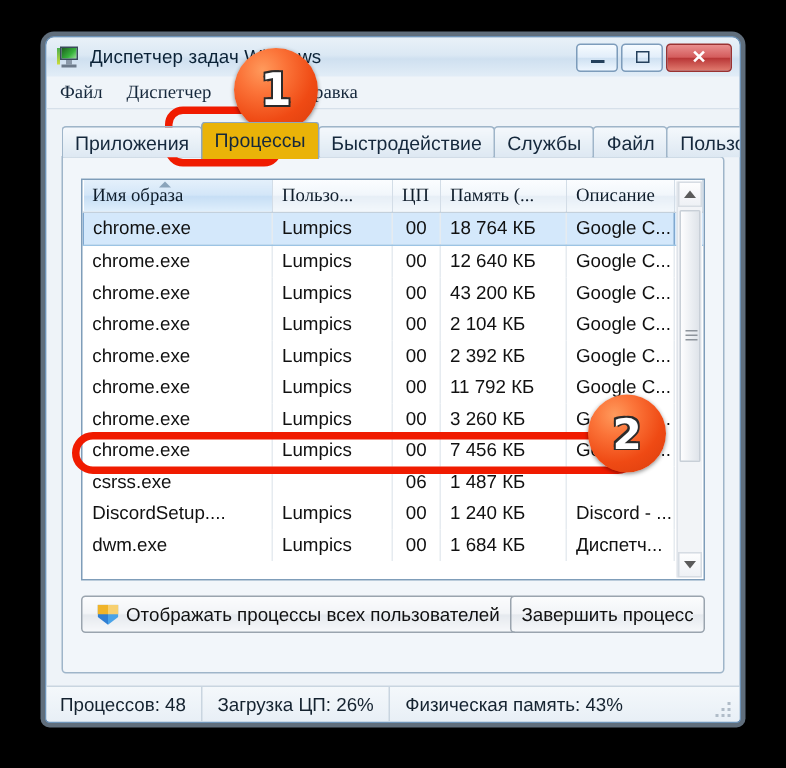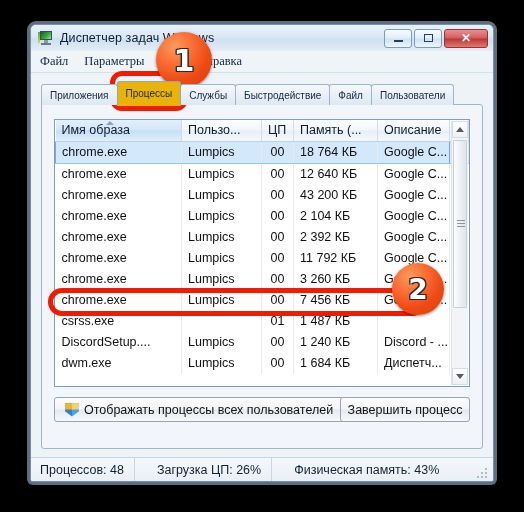--- a/index.html
+++ b/index.html
@@ -140,21 +140,21 @@
     left: 10px; top: 8px;
     height: 24px;
     display: flex;
     align-items: flex-end;
     z-index: 3;
   }
   .tab {
     height: 21px;
     line-height: 21px;
     padding: 0 8px;
-    font-size: 10px;
+    font-size: 13px;
     color: #15283c;
     background: linear-gradient(to bottom,#f4f8fc,#dde8f2);
     border: 1px solid #9fb5c9;
     border-bottom: none;
     border-radius: 3px 3px 0 0;
     margin-right: -1px;
     white-space: nowrap;
     box-sizing: border-box;
     cursor: default;
   }
@@ -201,20 +201,21 @@
     color: #0f1d2b;
     background: linear-gradient(to bottom,#fbfdff 0%,#f1f6fb 48%,#e6eef6 52%,#f3f8fc 100%);
     border-right: 1px solid #d3dde7;
     border-bottom: 1px solid #c3d0dc;
     text-align: left;
     padding: 0 6px;
     white-space: nowrap;
     overflow: hidden;
     position: relative;
     box-sizing: border-box;
+    font-family: Liberation Serif, serif;
   }
   table.proc thead th.sorted {
     background: linear-gradient(to bottom,#e4f0fb 0%,#d3e6f8 48%,#c6def5 52%,#dfeffc 100%);
   }
   th .sortarrow {
     position: absolute;
     left: 50%;
     margin-left: -12px;
     top: 1px;
     width: 0; height: 0;
@@ -329,21 +330,20 @@
   
   #statusbar {
     position: absolute;
     left: 0; right: 0; bottom: 0;
     height: 24px;
     background: linear-gradient(to bottom,#f4f8fb,#e8eff6);
     border-top: 1px solid #c9d5e0;
     display: flex;
     align-items: flex-end;
     box-sizing: border-box;
-    gap: 12px;
   }
   .status-cell {
     font-size: 12.5px;
     color: #14222f;
     padding: 0 10px;
     height: 100%;
     display: flex;
     align-items: center;
     white-space: nowrap;
     border-right: 1px solid #c9d5e0;
@@ -419,32 +419,32 @@
           </span>
         <span class="winbtn">
             <i class="glyph-max"></i>
           </span>
         <span class="winbtn close">✕</span>
       </span>
     </div>
 
     <div id="menubar">
       <span class="menu-item">Файл</span>
-      <span class="menu-item">Параметры</span>
+      <span class="menu-item">Диспетчер</span>
       <span class="menu-item">Вид</span>
       <span class="menu-item">Справка</span>
     </div>
 
     <div id="client">
 
       <div id="tabstrip">
         <span class="tab">Приложения</span>
         <span class="tab active">Процессы</span>
+        <span class="tab">Быстродействие</span>
         <span class="tab">Службы</span>
-        <span class="tab">Быстродействие</span>
         <span class="tab">Файл</span>
         <span class="tab">Пользователи</span>
       </div>
 
       <div id="tabpanel">
 
         <div id="listwrap">
           <table class="proc">
             <colgroup>
               <col style="width:126px">
@@ -528,21 +528,21 @@
                   <td class="">chrome.exe</td>
                   <td class="">Lumpics</td>
                   <td class="cpu">00</td>
                   <td class="num">7 456 КБ</td>
                   <td class="">Google C...</td>
                   <td style="border-right: none;"></td>
                 </tr>
                 <tr>
                   <td class="">csrss.exe</td>
                   <td class=""></td>
-                  <td class="cpu">01</td>
+                  <td class="cpu">06</td>
                   <td class="num">1 487 КБ</td>
                   <td class=""></td>
                   <td style="border-right: none;"></td>
                 </tr>
                 <tr>
                   <td class="">DiscordSetup....</td>
                   <td class="">Lumpics</td>
                   <td class="cpu">00</td>
                   <td class="num">1 240 КБ</td>
                   <td class="">Discord - ...</td>

